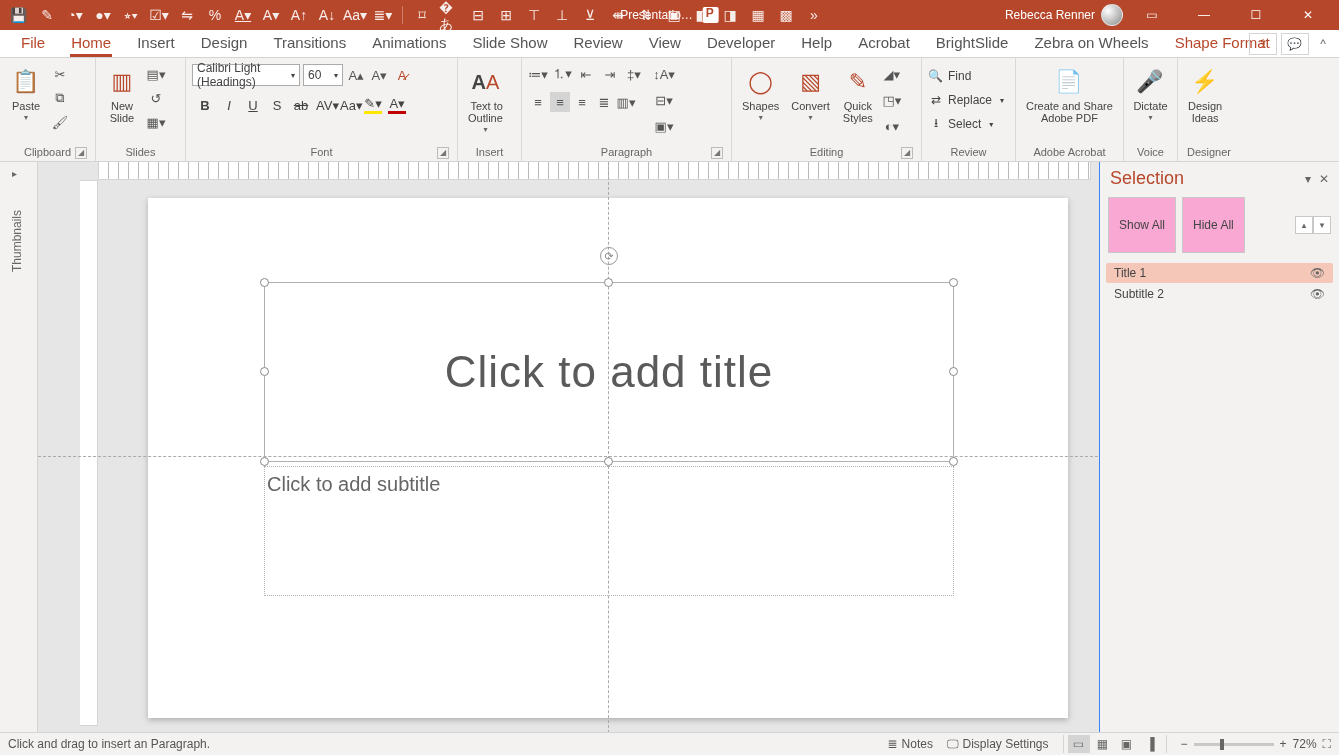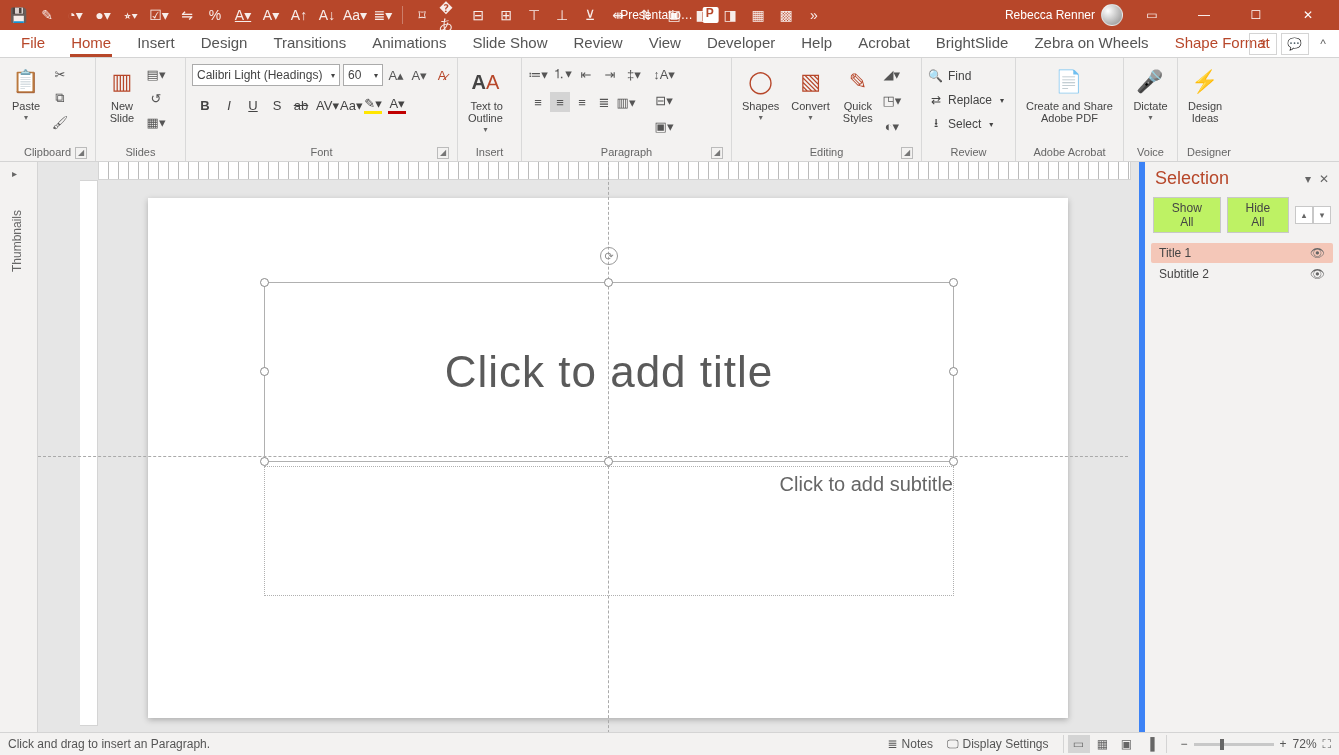--- a/index.html
+++ b/index.html
@@ -26,21 +26,21 @@
 .group { border-right: 1px solid #d9d9d9; display: flex; flex-direction: column; padding: 2px 6px 0; position: relative; }
 .group-body { flex: 1; display: flex; align-items: flex-start; gap: 4px; padding-top: 4px; }
 .group-label { text-align: center; font-size: 11px; color: #666; padding-bottom: 2px; height: 16px; line-height: 14px; position:relative;}
 .dlg-launcher { position:absolute; right:2px; bottom:2px; width:12px; height:12px; border:1px solid #bbb; font-size:8px; line-height:10px; text-align:center; color:#777;}
 .vbtn { display: flex; flex-direction: column; align-items: center; justify-content: flex-start; padding: 2px 4px; min-width: 36px; text-align: center; font-size: 11px; color: #444; line-height: 12px; gap:2px;}
 .vbtn .bigicon { width: 32px; height: 32px; display: flex; align-items: center; justify-content: center; font-size: 22px; color: #b7472a; }
 .vbtn .drop { font-size: 8px; color: #666; margin-top:-2px;}
 .col { display: flex; flex-direction: column; gap: 4px; }
 .smicon { width: 20px; height: 20px; display: flex; align-items: center; justify-content: center; font-size: 13px; color: #555; }
 .font-row1 { display:flex; align-items:center; gap:3px; }
-.font-name { width:148px; height:22px; border:1px solid #ababab; background:#fff; padding:0 4px; font-size:12px; display:flex; align-items:center; justify-content:space-between;}
+.font-name { width:108px; height:22px; border:1px solid #ababab; background:#fff; padding:0 4px; font-size:12px; display:flex; align-items:center; justify-content:space-between;}
 .font-size { width:40px; height:22px; border:1px solid #ababab; background:#fff; padding:0 4px; font-size:12px; display:flex; align-items:center; justify-content:space-between;}
 .font-row2 { display:flex; align-items:center; gap:6px; margin-top:6px; padding-left:4px;}
 .font-row2 span { width:18px; text-align:center; font-size:13px; color:#444; cursor:pointer;}
 .align-grid { display:flex; gap:2px; }
 .align-grid .smicon.sel { background:#d4d4d4; }
 .edit-row { display:flex; align-items:center; gap:4px; font-size:12px; color:#444;}
 .edit-row .eicon{ width:16px; height:16px; display:inline-flex; align-items:center; justify-content:center; font-size:12px;}
 .workspace { position: absolute; top: 162px; left: 0; right: 0; bottom: 23px; background: #e6e6e6; display: flex; }
 .thumb-rail { width: 38px; background: #f3f2f1; border-right: 1px solid #d4d4d4; position: relative; }
 .thumb-rail .collapse { position:absolute; top:6px; left:12px; font-size:10px; color:#666;}
@@ -50,31 +50,31 @@
 .h-ruler-inner{position:absolute; inset:0; background:
  repeating-linear-gradient(to right, transparent 0 9px, #bbb 9px 10px);
 }
 .v-ruler { position:absolute; top:18px; left:42px; bottom:6px; width:18px; background:#fff; border:1px solid #d4d4d4; border-left:0;}
 .slide { position:absolute; left: 110px; top: 36px; width: 920px; height: 520px; background: #fff; box-shadow: 0 2px 6px rgba(0,0,0,.25);}
 .guide-v { position:absolute; left:50%; top:-36px; bottom:-40px; border-left:1px dashed #aaa;}
 .guide-h { position:absolute; top:258px; left:-110px; right:-60px; border-top:1px dashed #aaa;}
 .title-box { position:absolute; left:116px; top:84px; width:690px; height:180px; border:1px solid #b0b0b0; background:transparent;}
 .title-box .ph-text{ position:absolute; inset:0; display:flex; align-items:center; justify-content:center; font-size:44px; color:#5a5a5a; font-family:"Calibri Light","Segoe UI Light",sans-serif; letter-spacing:1px;}
 .subtitle-box { position:absolute; left:116px; top:268px; width:690px; height:130px; border:1px dotted #b0b0b0;}
-.subtitle-box .ph-text{ position:absolute; left:8px; right:0; top:6px; text-align:right; font-size:20px; color:#666;}
+.subtitle-box .ph-text{ position:absolute; left:2px; right:0; top:6px; text-align:left; font-size:20px; color:#666;}
 .handle{ position:absolute; width:9px; height:9px; background:#fff; border:1px solid #888; border-radius:50%;}
 .h-tl{left:-5px;top:-5px}.h-tr{right:-5px;top:-5px}.h-bl{left:-5px;bottom:-5px}.h-br{right:-5px;bottom:-5px}
 .h-tm{left:calc(50% - 5px);top:-5px}.h-bm{left:calc(50% - 5px);bottom:-5px}.h-ml{left:-5px;top:calc(50% - 5px)}.h-mr{right:-5px;top:calc(50% - 5px)}
 .rot-handle{position:absolute; left:calc(50% - 9px); top:-36px; width:18px; height:18px; border:1px solid #999; border-radius:50%; display:flex; align-items:center; justify-content:center; color:#888; font-size:11px;}
-.sel-pane { width: 200px; background:#f3f2f1; border-left:6px solid #3b82f6; display:flex; flex-direction:column;}
+.sel-pane { width: 240px; background:#f3f2f1; border-left:1px solid #3b82f6; display:flex; flex-direction:column;}
 .sel-head { display:flex; align-items:center; justify-content:space-between; padding:6px 10px 4px; }
 .sel-head h3{ font-size:18px; font-weight:400; color:#b7472a;}
 .sel-head .pact{ display:flex; gap:8px; color:#666; font-size:12px;}
 .sel-toolbar { display:flex; align-items:center; gap:6px; padding:4px 8px 8px;}
-.sel-toolbar button{ background:#bef264; border:1px solid #c8c8c8; padding:3px 10px; font-size:12px; color:#444;}
+.sel-toolbar button{ background:#f9a8d4; border:1px solid #c8c8c8; padding:20px 10px; font-size:12px; color:#444;}
 .sel-arrows{ margin-left:auto; display:flex;}
 .sel-arrows span{ width:18px; height:18px; border:1px solid #c8c8c8; background:#fff; display:flex; align-items:center; justify-content:center; font-size:9px; color:#666;}
 .sel-list { padding: 2px 6px;}
 .sel-item { display:flex; align-items:center; justify-content:space-between; padding:3px 8px; font-size:12px; color:#444; border-radius:2px; margin-bottom:1px;}
 .sel-item.sel{ background:#f4c7b8;}
 .sel-item .eye{ font-size:12px; color:#666;}
 .statusbar { position:absolute; left:0; right:0; bottom:0; height:23px; background:#f3f2f1; border-top:1px solid #d4d4d4; display:flex; align-items:center; font-size:12px; color:#555; padding:0 8px; gap:14px;}
 .statusbar .spacer{flex:1;}
 .status-btn{ display:flex; align-items:center; gap:4px;}
 .viewbtns{ display:flex; gap:2px; border-left:1px solid #d4d4d4; border-right:1px solid #d4d4d4; padding:0 4px;}

